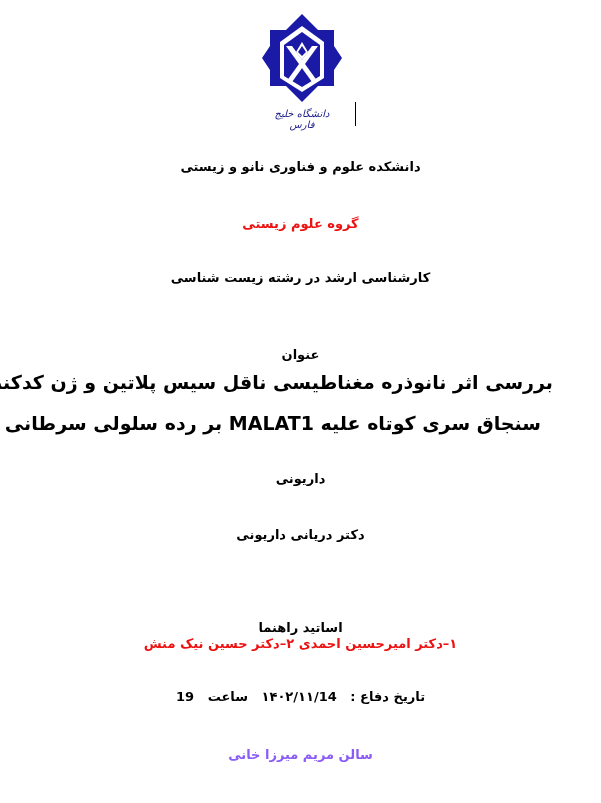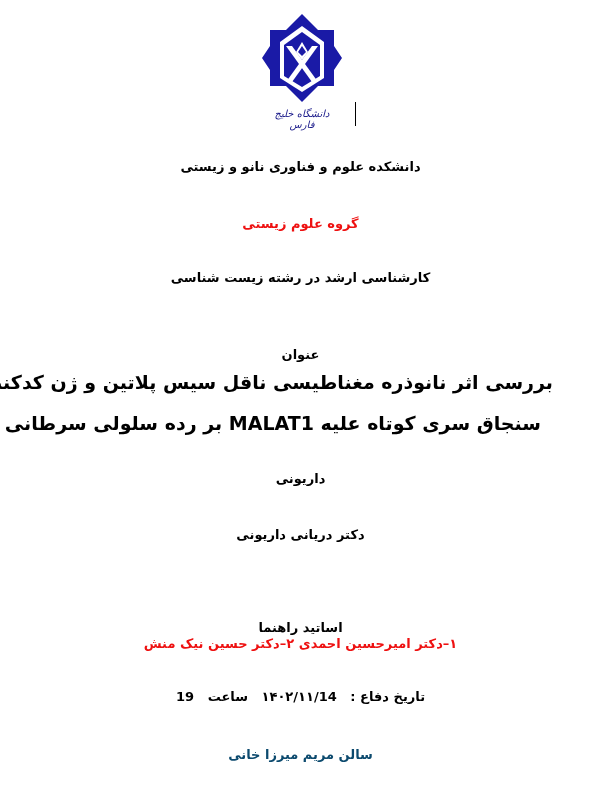--- a/index.html
+++ b/index.html
@@ -56,21 +56,21 @@
       text-align: center;
       direction: rtl;
       font-weight: bold;
       color: #000;
       white-space: nowrap;
       line-height: 1;
     }
     .fs-lg { font-size: 13px; }
     .fs-md { font-size: 13px; }
     .red { color: #ee1111; }
-    .navy { color: #0c4a6e; }
+    .navy { color: #8b5cf6; }
     .title-line {
       position: absolute;
       right: 48px;
       left: 40px;
       text-align: right;
       direction: rtl;
       font-weight: bold;
       font-size: 19px;
       color: #000;
       white-space: nowrap;

